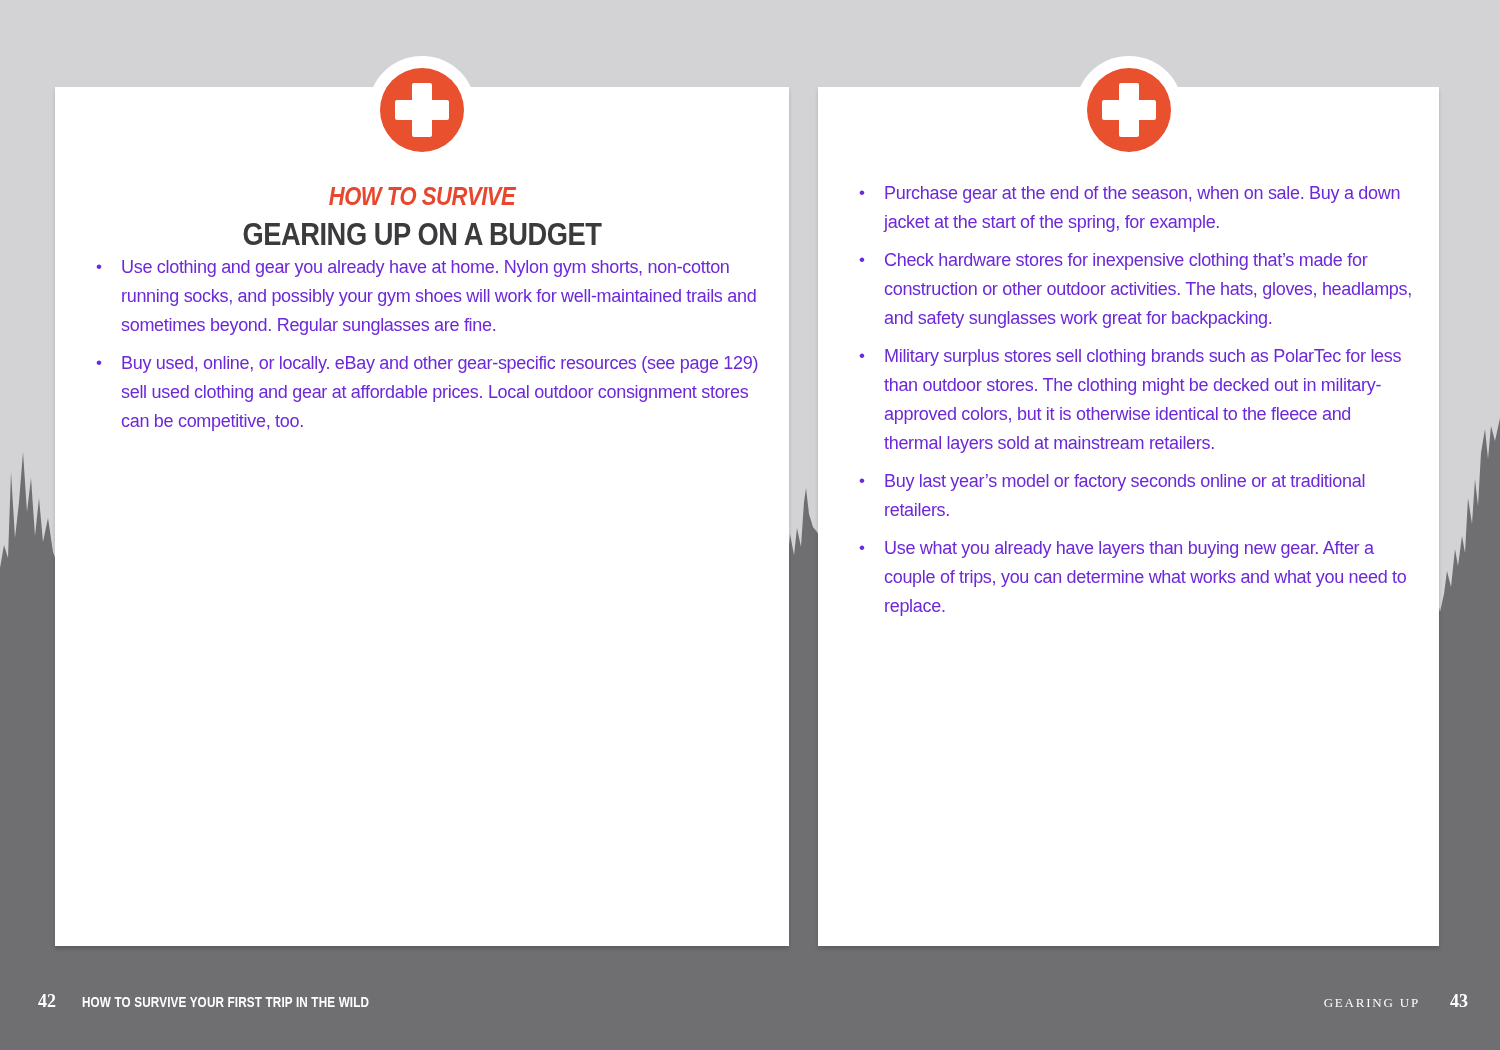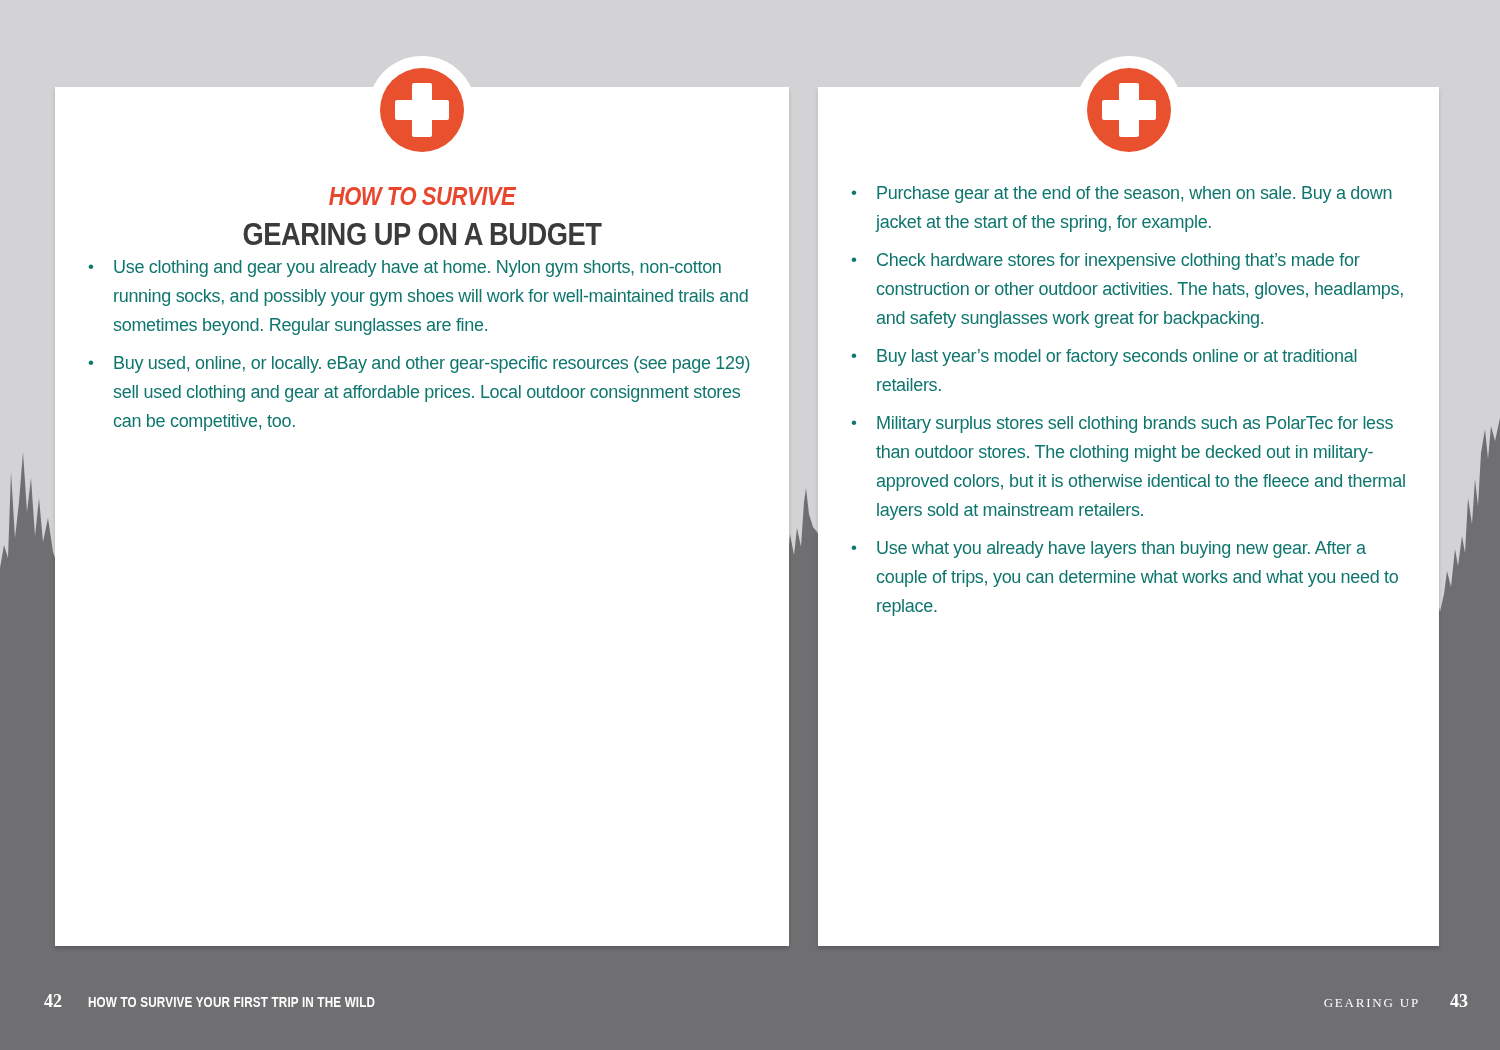--- a/index.html
+++ b/index.html
@@ -31,29 +31,29 @@
     margin-top:95px;text-align:center;color:#e8472e;
     font-size:25px;font-weight:bold;font-style:italic;letter-spacing:-0.5px;
     transform:scaleX(0.88);transform-origin:center;
   }
   .card-title{
     margin-top:6px;text-align:center;color:#3b3b3d;
     font-size:31px;font-weight:bold;letter-spacing:-0.5px;
     transform:scaleX(0.88);transform-origin:center;
   }
   .content{
-    padding:0 26px 0 28px;color:#0f766e;
+    padding:0 26px 0 36px;color:#6d28d9;
     font-size:18px;line-height:29px;letter-spacing:-0.3px;
   }
   .content.right-content{padding-top:92px;}
   .intro{margin:37px 0 13px 0;}
   .bullet{position:relative;padding-left:30px;margin-bottom:9px;white-space:pre-line;}
   .bullet::before{content:"\2022";position:absolute;left:5px;top:-1px;font-size:17px;}
   .footer{position:absolute;left:0;right:0;top:986px;height:30px;z-index:3;color:#ffffff;}
-  .footer-left{position:absolute;left:44px;top:0;display:flex;align-items:baseline;}
+  .footer-left{position:absolute;left:38px;top:0;display:flex;align-items:baseline;}
   .footer-right{position:absolute;right:32px;top:0;display:flex;align-items:baseline;}
   .page-num{
     font-family:"Liberation Serif", serif;font-weight:bold;font-size:18px;line-height:30px;
   }
   .book-title{
     margin-left:26px;font-size:15px;font-weight:bold;letter-spacing:0.2px;line-height:30px;
     transform:scaleX(0.78);transform-origin:left center;white-space:nowrap;
   }
   .section-title{
     font-family:"Liberation Serif", serif;font-size:13px;letter-spacing:1.8px;
@@ -94,22 +94,22 @@
 </section>
 
 <section class="page-card right">
   <div class="badge-notch">
     <div class="badge"></div>
   </div>
   <div class="content right-content">
     <div>
       <div class="bullet">Purchase gear at the end of the season, when on sale. Buy a down jacket at the start of the spring, for example.</div>
       <div class="bullet">Check hardware stores for inexpensive clothing that’s made for construction or other outdoor activities. The hats, gloves, headlamps, and safety sunglasses work great for backpacking.</div>
+      <div class="bullet">Military surplus stores sell clothing brands such as PolarTec for less than outdoor stores. The clothing might be decked out in military-approved colors, but it is otherwise identical to the fleece and thermal layers sold at mainstream retailers.</div>
       <div class="bullet">Buy last year’s model or factory seconds online or at traditional retailers.</div>
-      <div class="bullet">Military surplus stores sell clothing brands such as PolarTec for less than outdoor stores. The clothing might be decked out in military-approved colors, but it is otherwise identical to the fleece and thermal layers sold at mainstream retailers.</div>
       <div class="bullet">Use what you already have layers than buying new gear. After a couple of trips, you can determine what works and what you need to replace.</div>
     </div>
   </div>
 </section>
 
 <div class="footer">
   <div class="footer-left">
     <span class="page-num">42</span>
     <span class="book-title">HOW TO SURVIVE YOUR FIRST TRIP IN THE WILD</span>
   </div>

